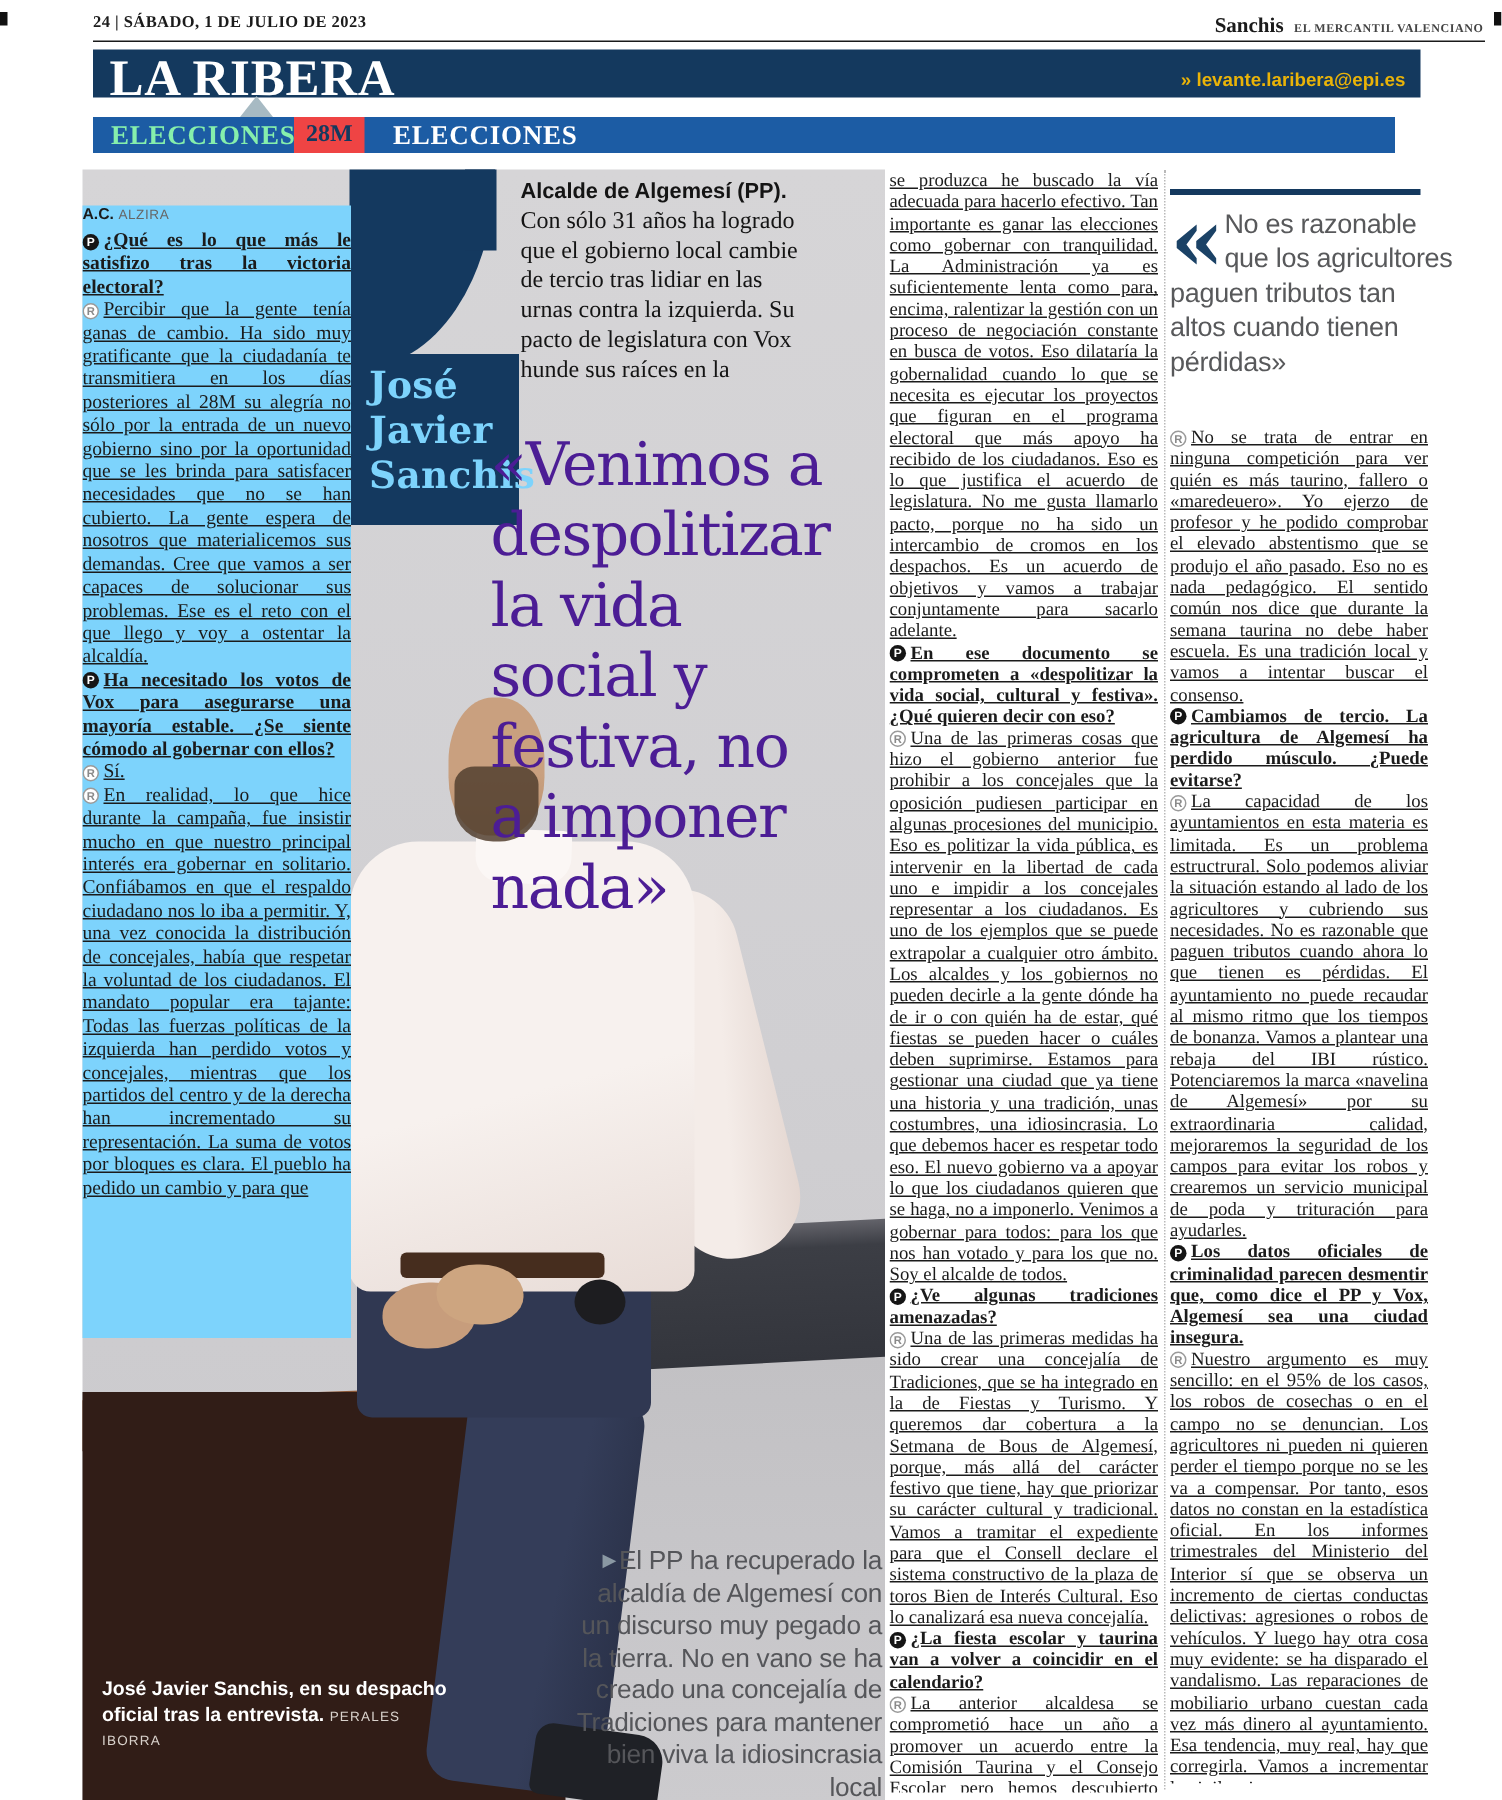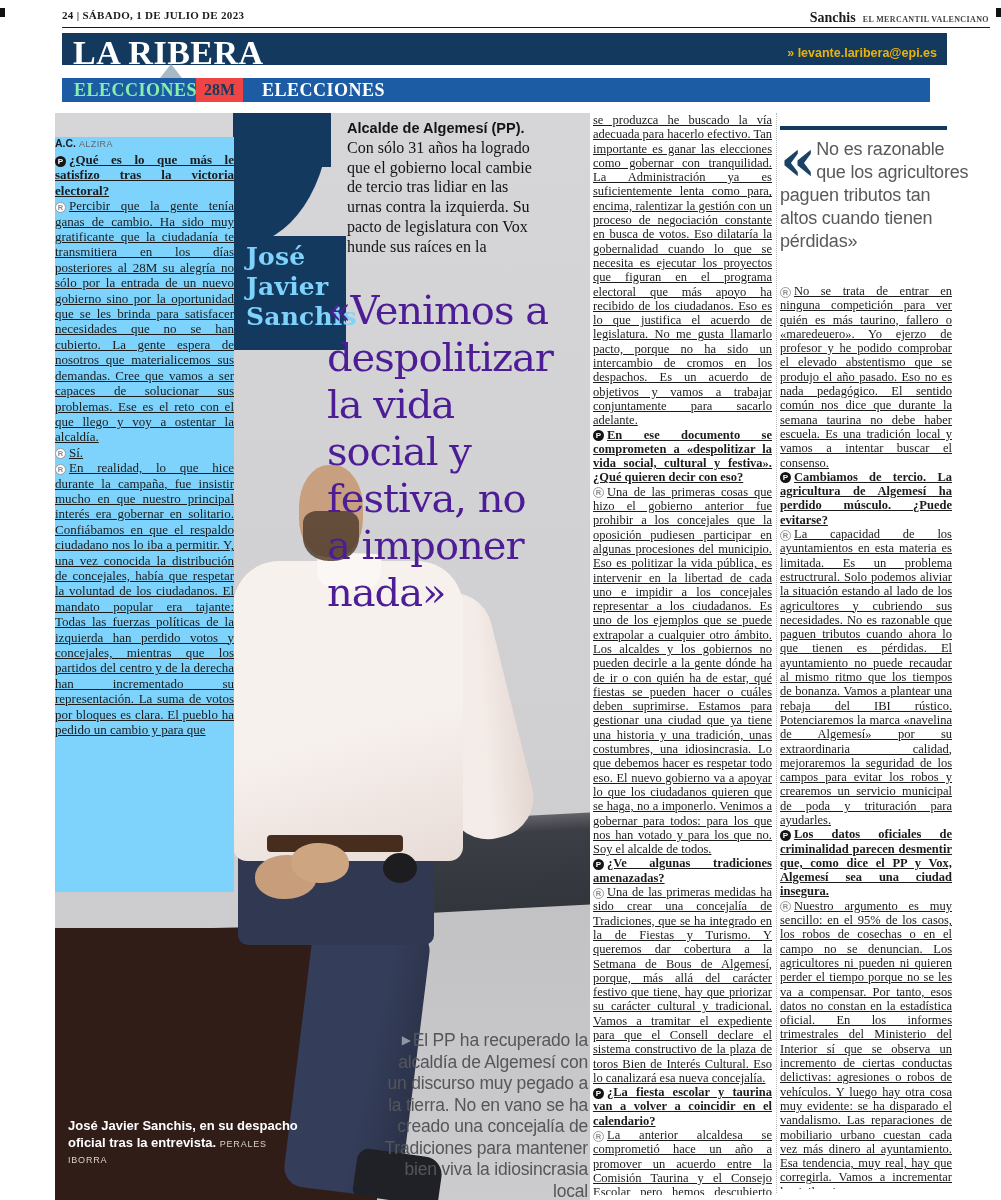--- a/index.html
+++ b/index.html
@@ -192,20 +192,21 @@
 </div>
 
 <div class="abs col1">
   <p class="byline">
     <span>A.C.</span>
     <span class="loc">ALZIRA</span>
   </p>
   <div>
       <p class="qa q"><span class="marker mq">P</span>¿Qué es lo que más le satisfizo tras la victoria electoral?</p>
       <p class="qa a"><span class="marker ma">R</span>Percibir que la gente tenía ganas de cambio. Ha sido muy gratificante que la ciudadanía te transmitiera en los días posteriores al 28M su alegría no sólo por la entrada de un nuevo gobierno sino por la oportunidad que se les brinda para satisfacer necesidades que no se han cubierto. La gente espera de nosotros que materialicemos sus demandas. Cree que vamos a ser capaces de solucionar sus problemas. Ese es el reto con el que llego y voy a ostentar la alcaldía.</p>
+      <p class="qa q"><span class="marker mq">P</span>Ha necesitado los votos de Vox para asegurarse una mayoría estable. ¿Se siente cómodo al gobernar con ellos?</p>
       <p class="qa a"><span class="marker ma">R</span>Sí.</p>
       <p class="qa a"><span class="marker ma">R</span>En realidad, lo que hice durante la campaña, fue insistir mucho en que nuestro principal interés era gobernar en solitario. Confiábamos en que el respaldo ciudadano nos lo iba a permitir. Y, una vez conocida la distribución de concejales, había que respetar la voluntad de los ciudadanos. El mandato popular era tajante: Todas las fuerzas políticas de la izquierda han perdido votos y concejales, mientras que los partidos del centro y de la derecha han incrementado su representación. La suma de votos por bloques es clara. El pueblo ha pedido un cambio y para que</p>
     </div>
 </div>
 
 <div class="abs intro">
   <span class="lead">Alcalde de Algemesí (PP).</span>
   <span>Con sólo 31 años ha logrado que el gobierno local cambie de tercio tras lidiar en las urnas contra la izquierda. Su pacto de legislatura con Vox hunde sus raíces en la defensa de las tradiciones. La Setmana Taurina tendrá ahora grandes aliados.</span>
 </div>
 

